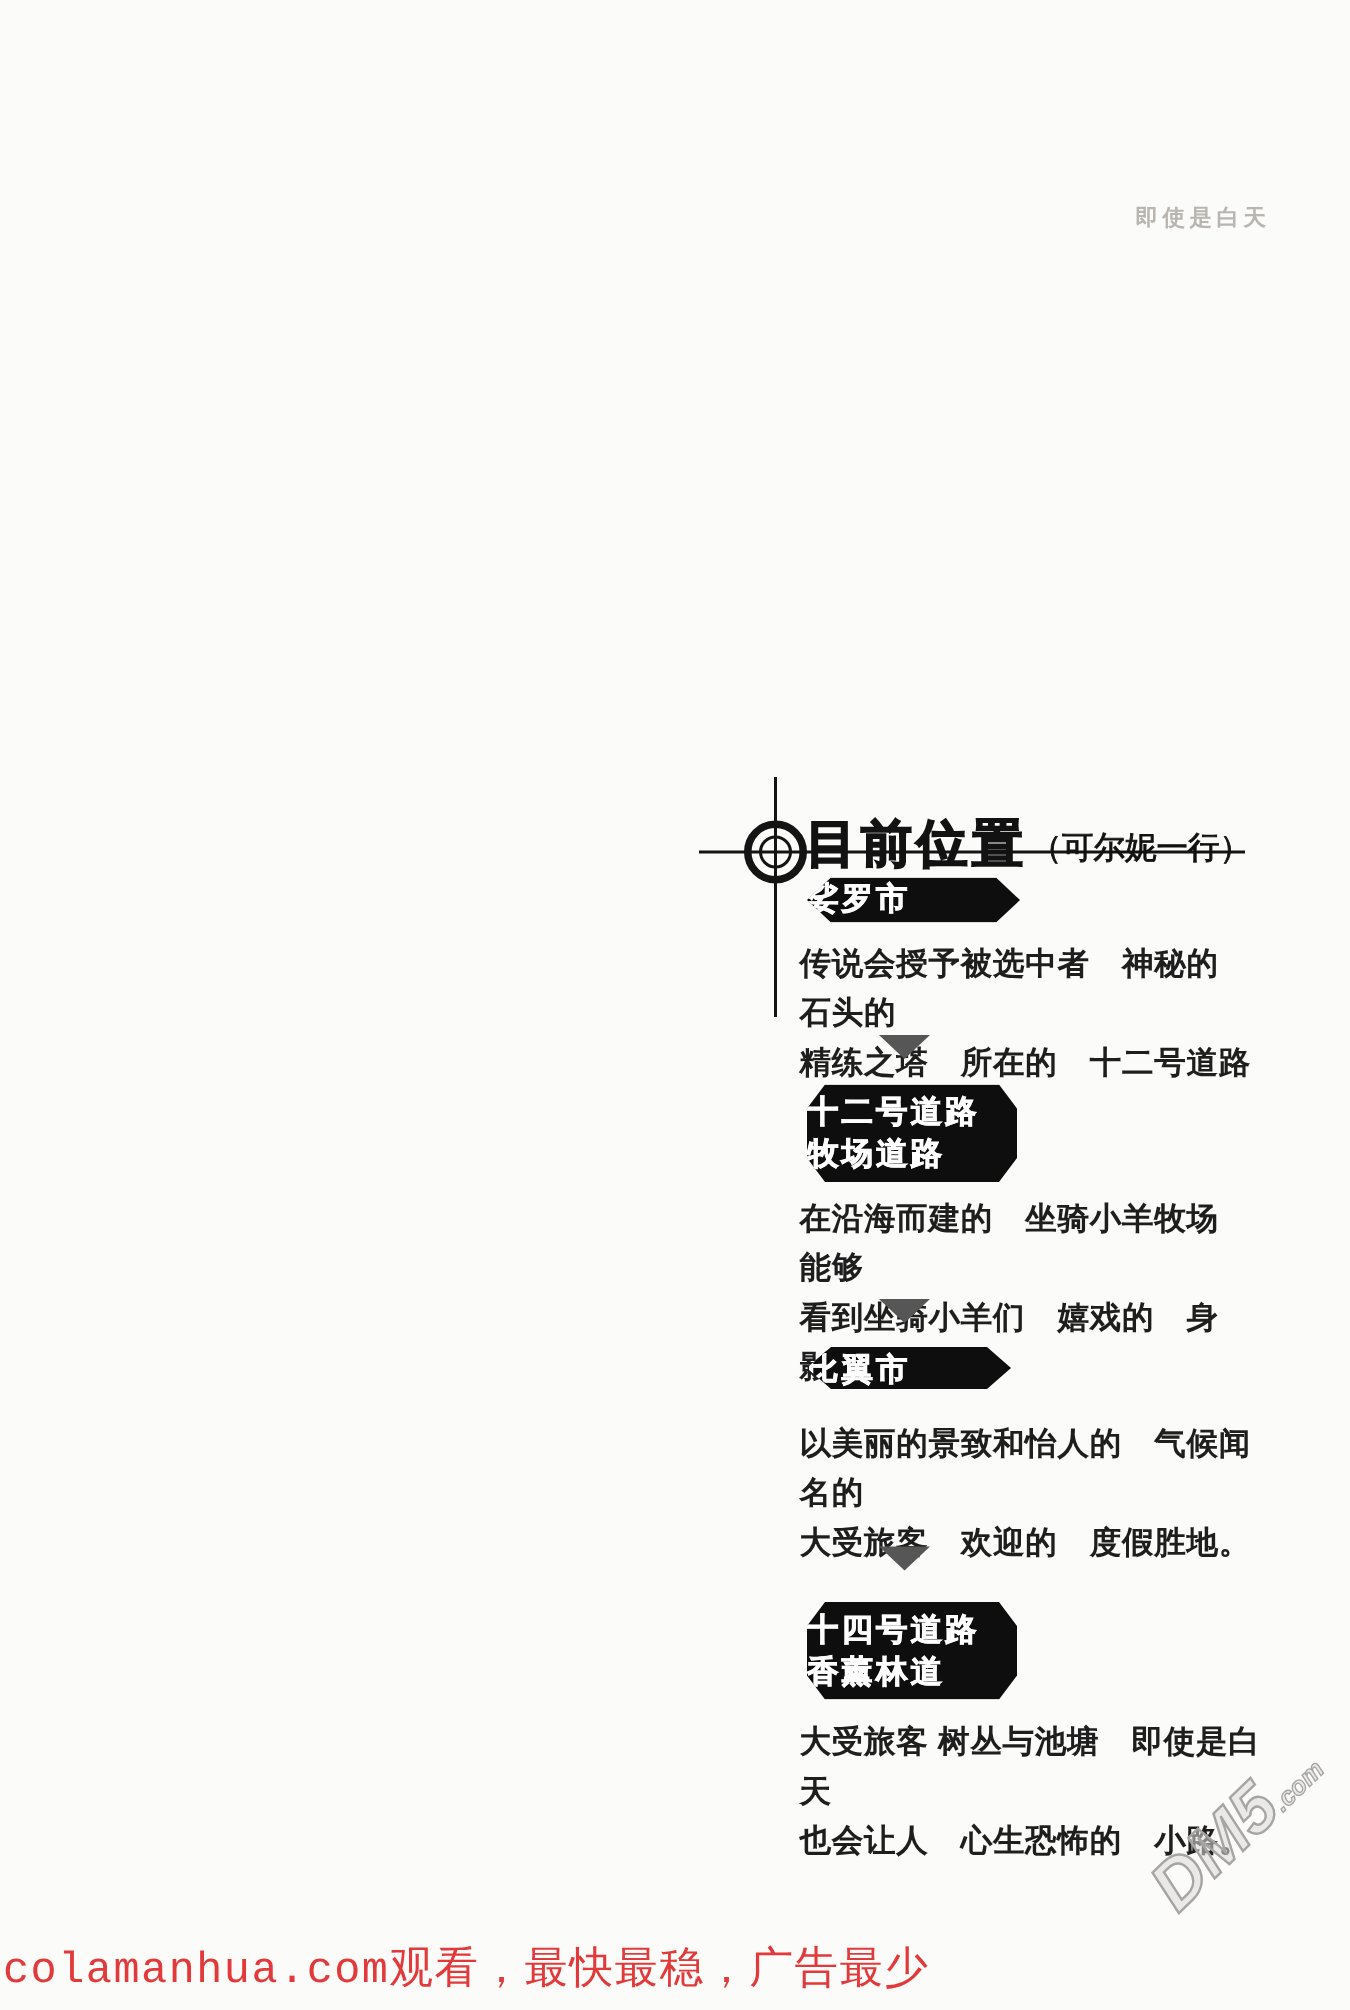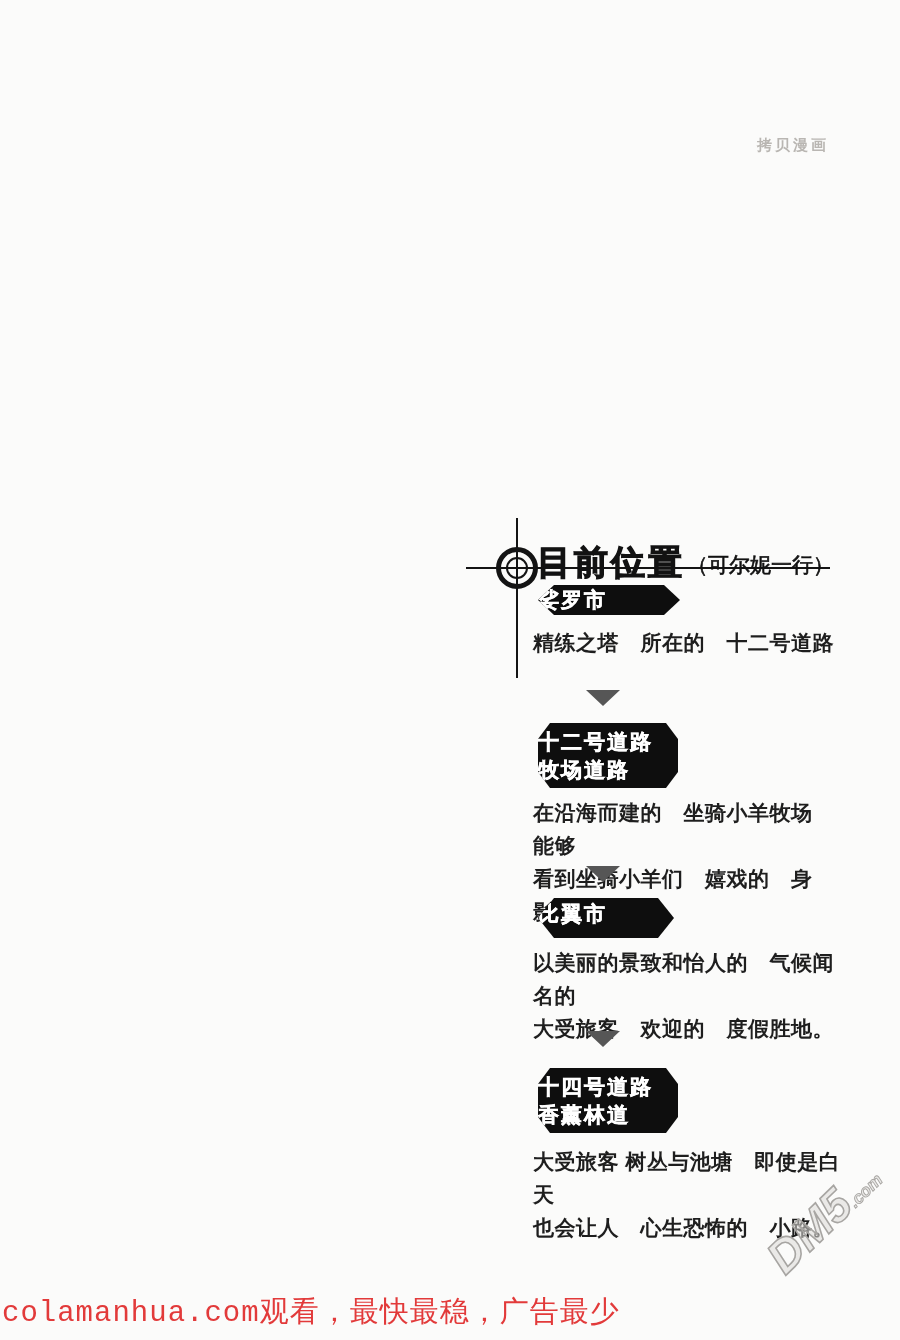--- a/index.html
+++ b/index.html
@@ -48,21 +48,21 @@
   .badge-1line{
     height:30px;line-height:30px;font-size:21px;
     clip-path:polygon(16px 0,calc(100% - 16px) 0,100% 50%,calc(100% - 16px) 100%,16px 100%,0 50%);
   }
   .badge-2line{
     height:65px;font-size:21px;line-height:28px;padding-top:5px;
     clip-path:polygon(12px 0,calc(100% - 12px) 0,100% 16px,100% calc(100% - 16px),calc(100% - 12px) 100%,12px 100%,0 calc(100% - 16px),0 16px);
   }
   .badge-souro{top:585px;width:142px;}
   .badge-route12{top:723px;width:140px;}
-  .badge-hiyoku{top:898px;width:136px;height:40px;line-height:32px;}
+  .badge-hiyoku{top:898px;width:136px;height:28px;line-height:32px;}
   .badge-route14{top:1068px;width:140px;}
 
   
   .desc{
     position:absolute;left:533px;width:322px;
     font-size:21px;line-height:33px;font-weight:bold;color:#1e1e1e;
     letter-spacing:0.5px;
   }
   .desc-1{top:626px;}
   .desc-2{top:796px;}
@@ -95,38 +95,39 @@
     position:absolute;left:2px;top:1292px;
     font-family:"Liberation Mono","DejaVu Sans Mono",monospace;
     font-size:29px;color:#e23a3a;letter-spacing:1px;white-space:nowrap;
   }
 </style>
 </head>
 <body>
 
 <div class="page">
 
-  <div class="wm-top">拷贝漫画</div>
+  <div class="wm-top">即使是白天</div>
 
   <div>
     <div class="vline"></div>
     <div class="hline"></div>
     <div class="crosshair">
       <div class="inner"></div>
     </div>
 
     <div class="title-row">
       <span class="title">目前位置</span>
       <span class="subtitle">（可尔妮一行）</span>
     </div>
 
     <div class="badge badge-1line badge-souro">
       <span>娑罗市</span>
     </div>
     <div class="desc desc-1">
+      <div>传说会授予被选中者　神秘的　石头的</div>
       <div>精练之塔　所在的　十二号道路</div>
     </div>
     <div class="arrow arrow-1"></div>
 
     <div class="badge badge-2line badge-route12">
       <div>十二号道路</div>
       <div>牧场道路</div>
     </div>
     <div class="desc desc-2">
       <div>在沿海而建的　坐骑小羊牧场　能够</div>

